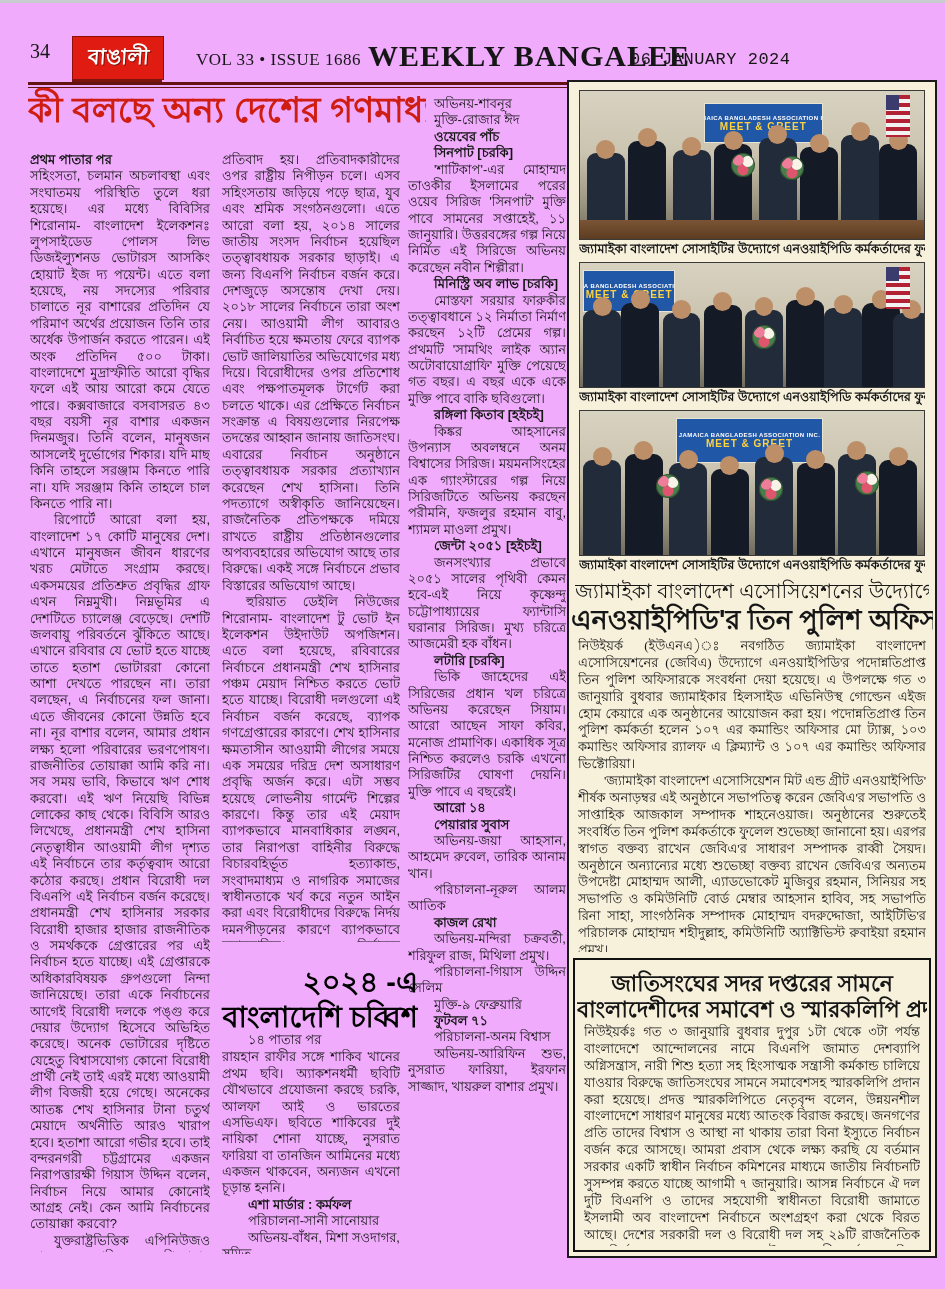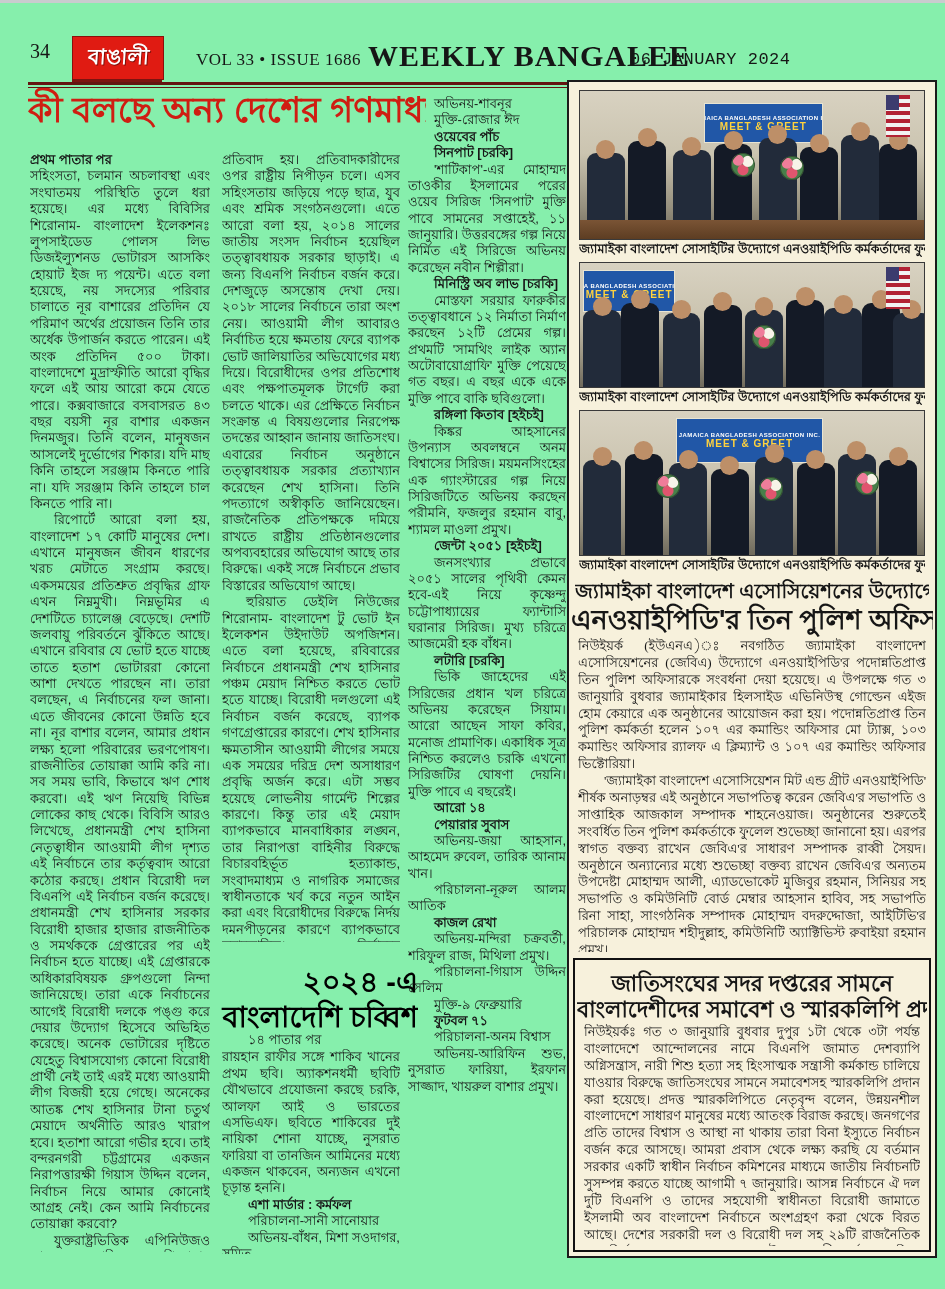--- a/index.html
+++ b/index.html
@@ -1,16 +1,16 @@
 <!DOCTYPE html>
 <html lang="bn"><head>
 <meta charset="utf-8">
 <style>
   html,body{margin:0;padding:0;background:#e9e9e7;}
-  #page{position:relative;width:945px;height:1289px;background:#86efac;margin:0 auto;
+  #page{position:relative;width:945px;height:1289px;background:#f0abfc;margin:0 auto;
         font-family:"Liberation Sans","DejaVu Sans",sans-serif;color:#161616;overflow:hidden;}
   .serif{font-family:"Liberation Serif","DejaVu Serif",serif;}
   .abs{position:absolute;}
   
   #top-scan-edge{left:0;top:0;width:945px;height:3px;background:#c9ccce;}
   #page-number{left:30px;top:40px;font-size:20px;}
   #logo-box{left:72px;top:36px;width:90px;height:42px;background:#e01b12;border:1px solid #8c0f0a;
             display:flex;align-items:center;justify-content:center;}
   #logo-box span{color:#fff;font-weight:700;font-size:21px;transform:skewX(-4deg);text-shadow:1px 1px 0 #7c0d08;}
   #logo-underline{left:72px;top:79px;width:90px;height:3px;background:#7c1410;}
@@ -50,21 +50,21 @@
   .banner .org{color:#ffffff;font-size:6px;letter-spacing:.4px;white-space:nowrap;}
   .bouquet{position:absolute;width:24px;height:24px;border-radius:50%;
      background:radial-gradient(circle at 30% 30%,#ef7d9a 5px,transparent 6px),
                 radial-gradient(circle at 70% 35%,#f7f3e8 5px,transparent 6px),
                 radial-gradient(circle at 50% 70%,#e0556e 5px,transparent 6px),#477f4a;
      box-shadow:0 0 0 1px #33502f inset;}
   .desk{position:absolute;bottom:0;left:0;right:0;height:13%;background:linear-gradient(#7a5435,#5d3d22);}
   .flag{position:absolute;top:3%;right:4%;width:24px;height:42px;
         background:repeating-linear-gradient(180deg,#b22234 0 4px,#f2f2f2 4px 8px);}
   .flag::after{content:'';position:absolute;left:0;top:0;width:55%;height:34%;background:#3c3b6e;}
-  .panel-h1{position:absolute;left:6px;right:6px;text-align:center;font-weight:700;font-size:20px;
+  .panel-h1{position:absolute;left:6px;right:6px;text-align:center;font-weight:400;font-size:20px;
             white-space:nowrap;overflow:hidden;}
   .panel-h2{position:absolute;left:2px;right:2px;text-align:center;font-weight:800;font-size:27px;
             white-space:nowrap;overflow:hidden;}
   .panel-body{position:absolute;left:9px;right:9px;font-size:13px;line-height:1.3;text-align:justify;overflow:hidden;}
   .panel-body p{margin:0;text-indent:26px;}
   .panel-body p:first-child{text-indent:0;}
   #un-box{position:absolute;left:4px;right:4px;top:876px;bottom:4px;border:2px solid #111;
           box-sizing:border-box;overflow:hidden;}
   #un-box .panel-h2{font-size:22px;}
 </style>

